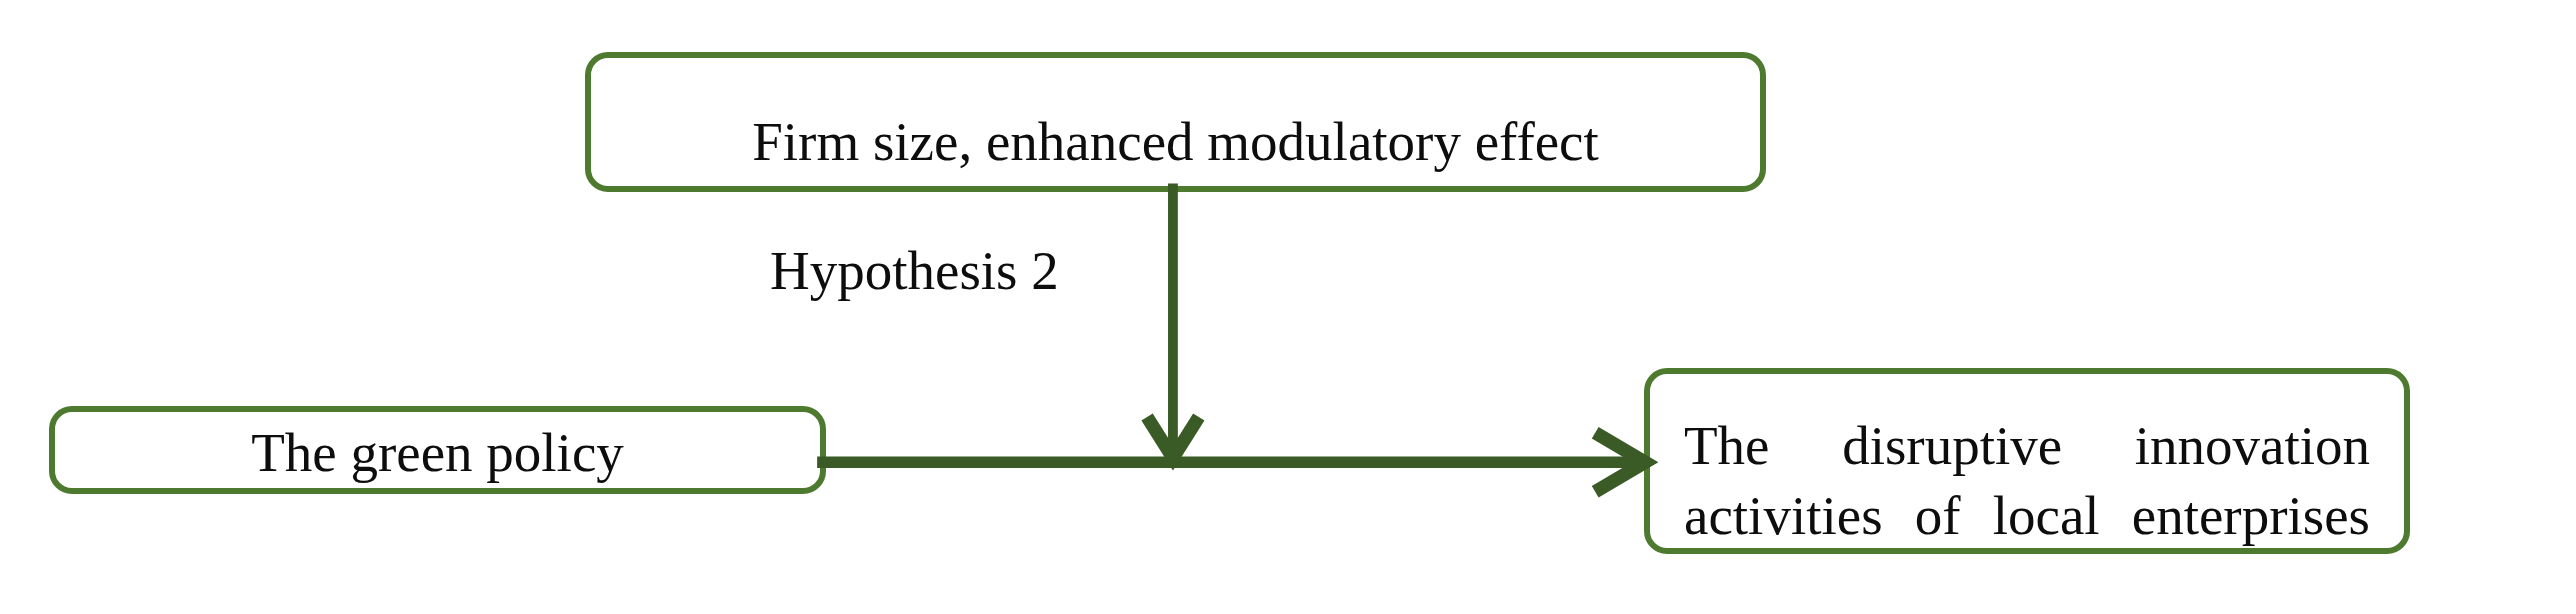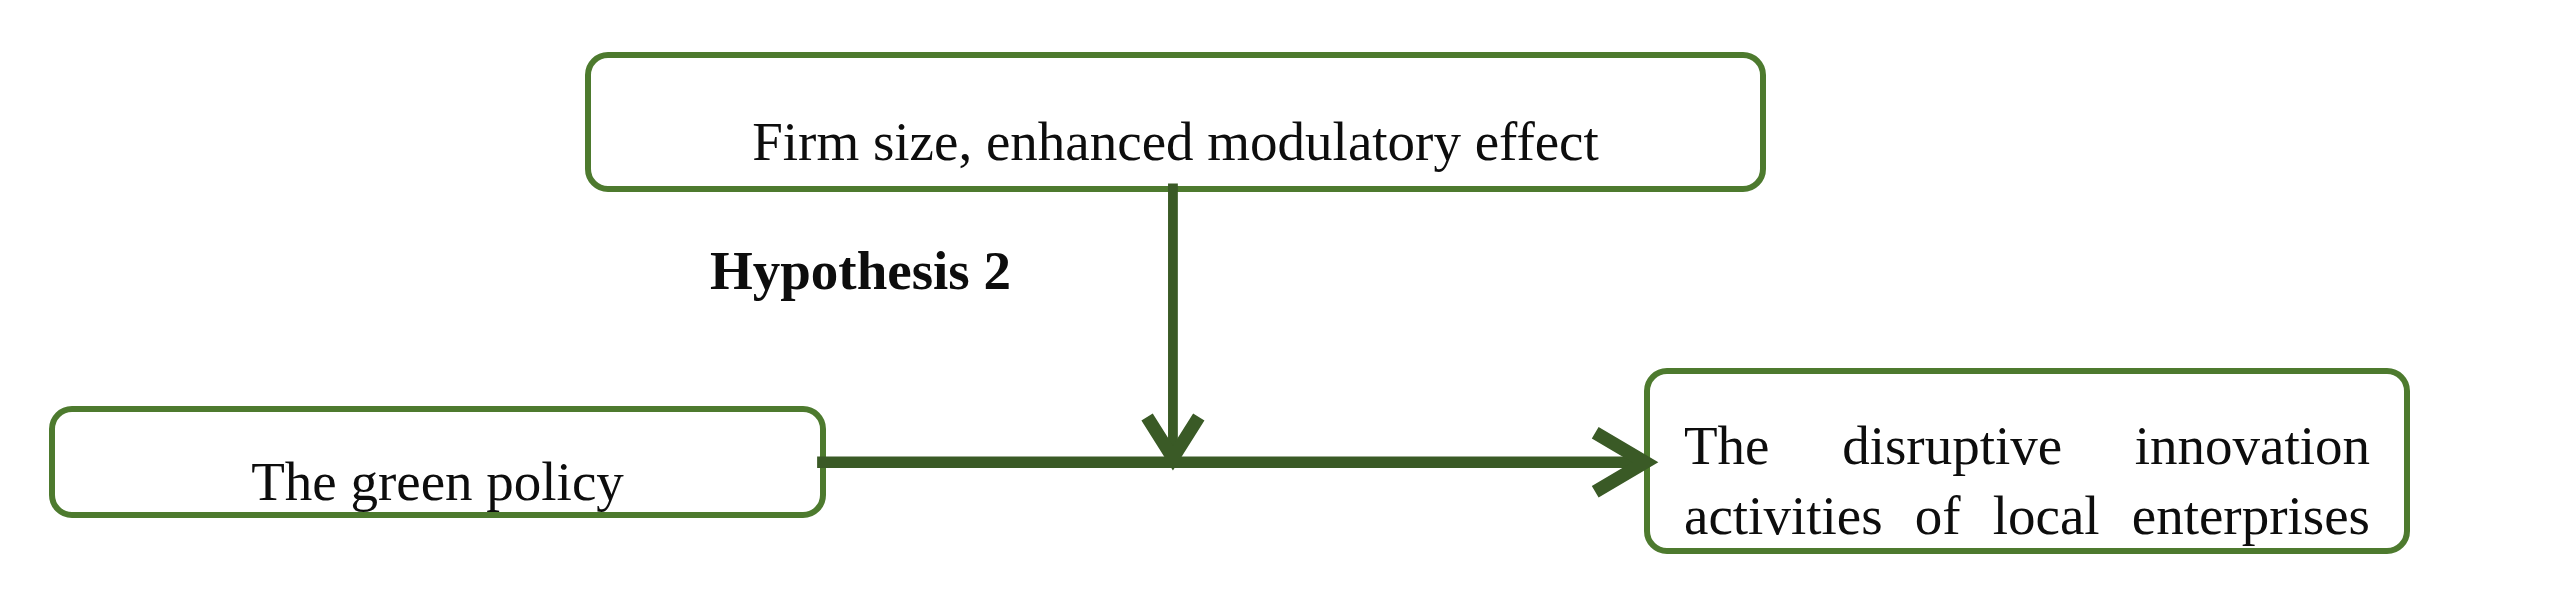--- a/index.html
+++ b/index.html
@@ -44,21 +44,22 @@
     height: 140px;
   }
   #box-moderator .node-text {
     font-size: 55px;
   }
 
   #box-policy {
     left: 49px;
     top: 406px;
     width: 777px;
-    height: 112px;
+    height: 88px;
+    align-items: flex-end;
   }
   #box-policy .node-text {
     font-size: 55px;
   }
 
   #box-outcome {
     left: 1644px;
     top: 368px;
     width: 766px;
     height: 186px;
@@ -98,23 +99,22 @@
 
   
   .edge-label {
     position: absolute;
     color: #0d0d0d;
     font-size: 55px;
     white-space: nowrap;
     line-height: 1;
   }
   #label-hypothesis-2 {
-    left: 710px;
+    left: 770px;
     top: 243px;
-    font-weight: bold;
   }
   #label-hypothesis-1 {
     left: 998px;
     top: 511px;
   }
 </style>
 </head>
 <body>
 
 <div id="canvas">

